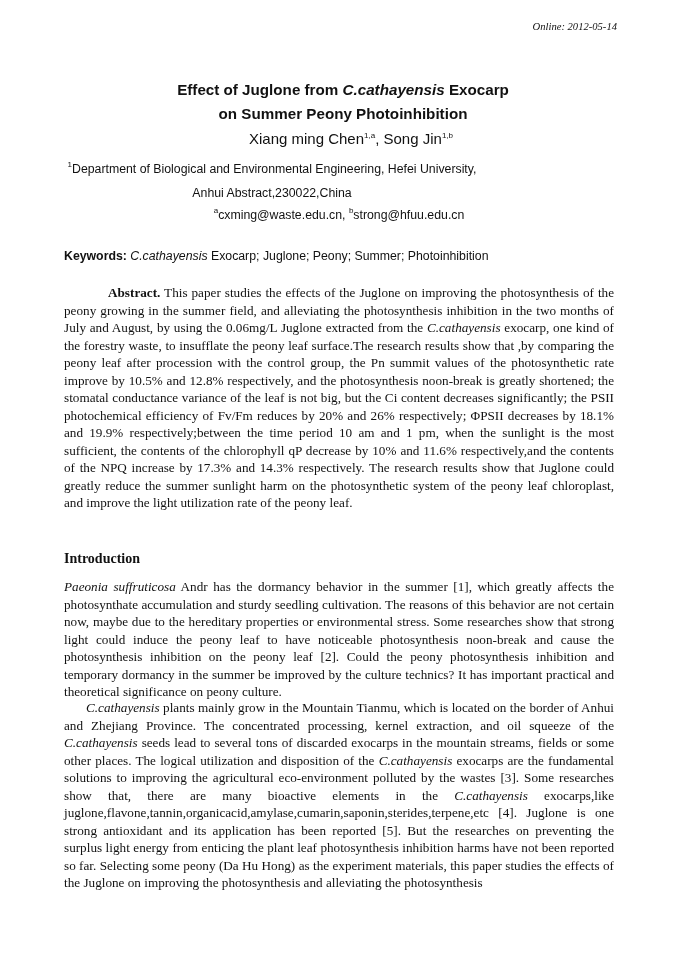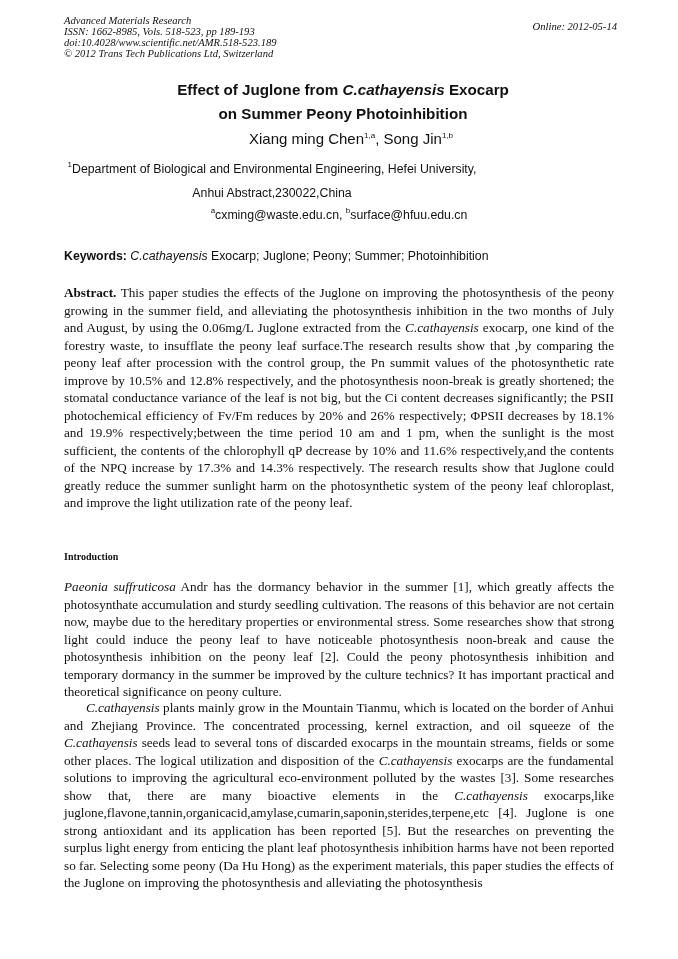--- a/index.html
+++ b/index.html
@@ -9,56 +9,50 @@
   .hdr-right { position: absolute; right: 61px; top: 21px; font-family: "Liberation Serif", serif; font-style: italic; font-size: 10.6px; line-height: 11px; }
   .title { position: absolute; left: 4px; width: 678px; text-align: center; font-family: "Liberation Sans", sans-serif; font-weight: bold; font-size: 15.2px; line-height: 24px; top: 78px; }
   .authors { position: absolute; left: 0; width: 678px; text-align: center; font-family: "Liberation Sans", sans-serif; font-size: 15px; top: 130px; padding-left: 12px; }
   .affil { position: absolute; left: 0; width: 544px; text-align: center; font-family: "Liberation Sans", sans-serif; font-size: 12.3px; line-height: 24px; top: 157px; }
   .emails { position: absolute; left: 0; width: 678px; text-align: center; font-family: "Liberation Sans", sans-serif; font-size: 12.3px; top: 208px; }
   sup { font-size: 8px; vertical-align: 6px; line-height: 0; }
   .keywords { position: absolute; left: 64px; top: 249px; font-family: "Liberation Sans", sans-serif; font-size: 12.3px; text-align: center; }
   .kw-label { font-weight: bold; }
   .body-text { position: absolute; left: 64px; width: 550px; font-family: "Liberation Serif", serif; font-size: 13.2px; line-height: 17.5px; text-align: justify; }
   .abstract { top: 284px; }
-  .abs-label { font-weight: bold; }
-  .intro-head { position: absolute; left: 64px; top: 551px; font-family: "Liberation Serif", serif; font-weight: bold; font-size: 10px; }
+  .abs-label { font-weight: bold; margin-left: 44px; }
+  .intro-head { position: absolute; left: 64px; top: 551px; font-family: "Liberation Serif", serif; font-weight: bold; font-size: 14px; }
   .intro1 { top: 578px; }
   .intro2 { top: 699px; text-indent: 22px; }
   i { font-style: italic; }
   p { margin: 0; }
 </style>
 </head>
 <body>
 
 <div class="page">
 
-  <div class="hdr-left">
-    <div>Advanced Materials Research</div>
-    <div>ISSN: 1662-8985, Vols. 518-523, pp 189-193</div>
-    <div>doi:10.4028/www.scientific.net/AMR.518-523.189</div>
-    <div>© 2012 Trans Tech Publications Ltd, Switzerland</div>
-  </div>
   <div class="hdr-right">Online: 2012-05-14</div>
 
   <div class="title">
     <div><span>Effect of Juglone from </span><i>C.cathayensis</i><span> Exocarp</span></div>
     <div>on Summer Peony Photoinhibition</div>
   </div>
 
   <div class="authors">
     <span>Xiang ming Chen</span><sup>1,a</sup><span>, </span><span>Song Jin</span><sup>1,b</sup>
   </div>
 
   <div class="affil">
     <div><sup>1</sup><span>Department of Biological and Environmental Engineering, Hefei University,</span></div>
     <div>Anhui Abstract,230022,China</div>
   </div>
 
   <div class="emails">
-    <sup>a</sup><span>cxming@waste.edu.cn</span><span>, </span><sup>b</sup><span>surface@hfuu.edu.cn</span>
+    <sup>a</sup><span>cxming@waste.edu.cn</span><span>, </span><sup>b</sup><span>strong@hfuu.edu.cn</span>
   </div>
 
   <div class="keywords">
     <span class="kw-label">Keywords:</span> <i>C.cathayensis</i><span> Exocarp; Juglone; Peony; Summer; Photoinhibition</span>
   </div>
 
   <div class="body-text abstract">
     <p><span class="abs-label">Abstract.</span><span> This paper studies the effects of the Juglone on improving the photosynthesis of the peony growing in the summer field, and alleviating the photosynthesis inhibition in the two months of July and August, by using the 0.06mg/L Juglone extracted from the </span><i>C.cathayensis</i><span> exocarp, one kind of the forestry waste, to insufflate the peony leaf surface.The research results show that ,by comparing the peony leaf after procession with the control group, the Pn summit values of the photosynthetic rate improve by 10.5% and 12.8% respectively, and the photosynthesis noon-break is greatly shortened; the stomatal conductance variance of the leaf is not big, but the Ci content decreases significantly; the PSII photochemical efficiency of Fv/Fm reduces by 20% and 26% respectively; ΦPSII decreases by 18.1% and 19.9% respectively;between the time period 10 am and 1 pm, when the sunlight is the most sufficient, the contents of the chlorophyll qP decrease by 10% and 11.6% respectively,and the contents of the NPQ increase by 17.3% and 14.3% respectively. The research results show that Juglone could greatly reduce the summer sunlight harm on the photosynthetic system of the peony leaf chloroplast, and improve the light utilization rate of the peony leaf.</span></p>
   </div>
 

